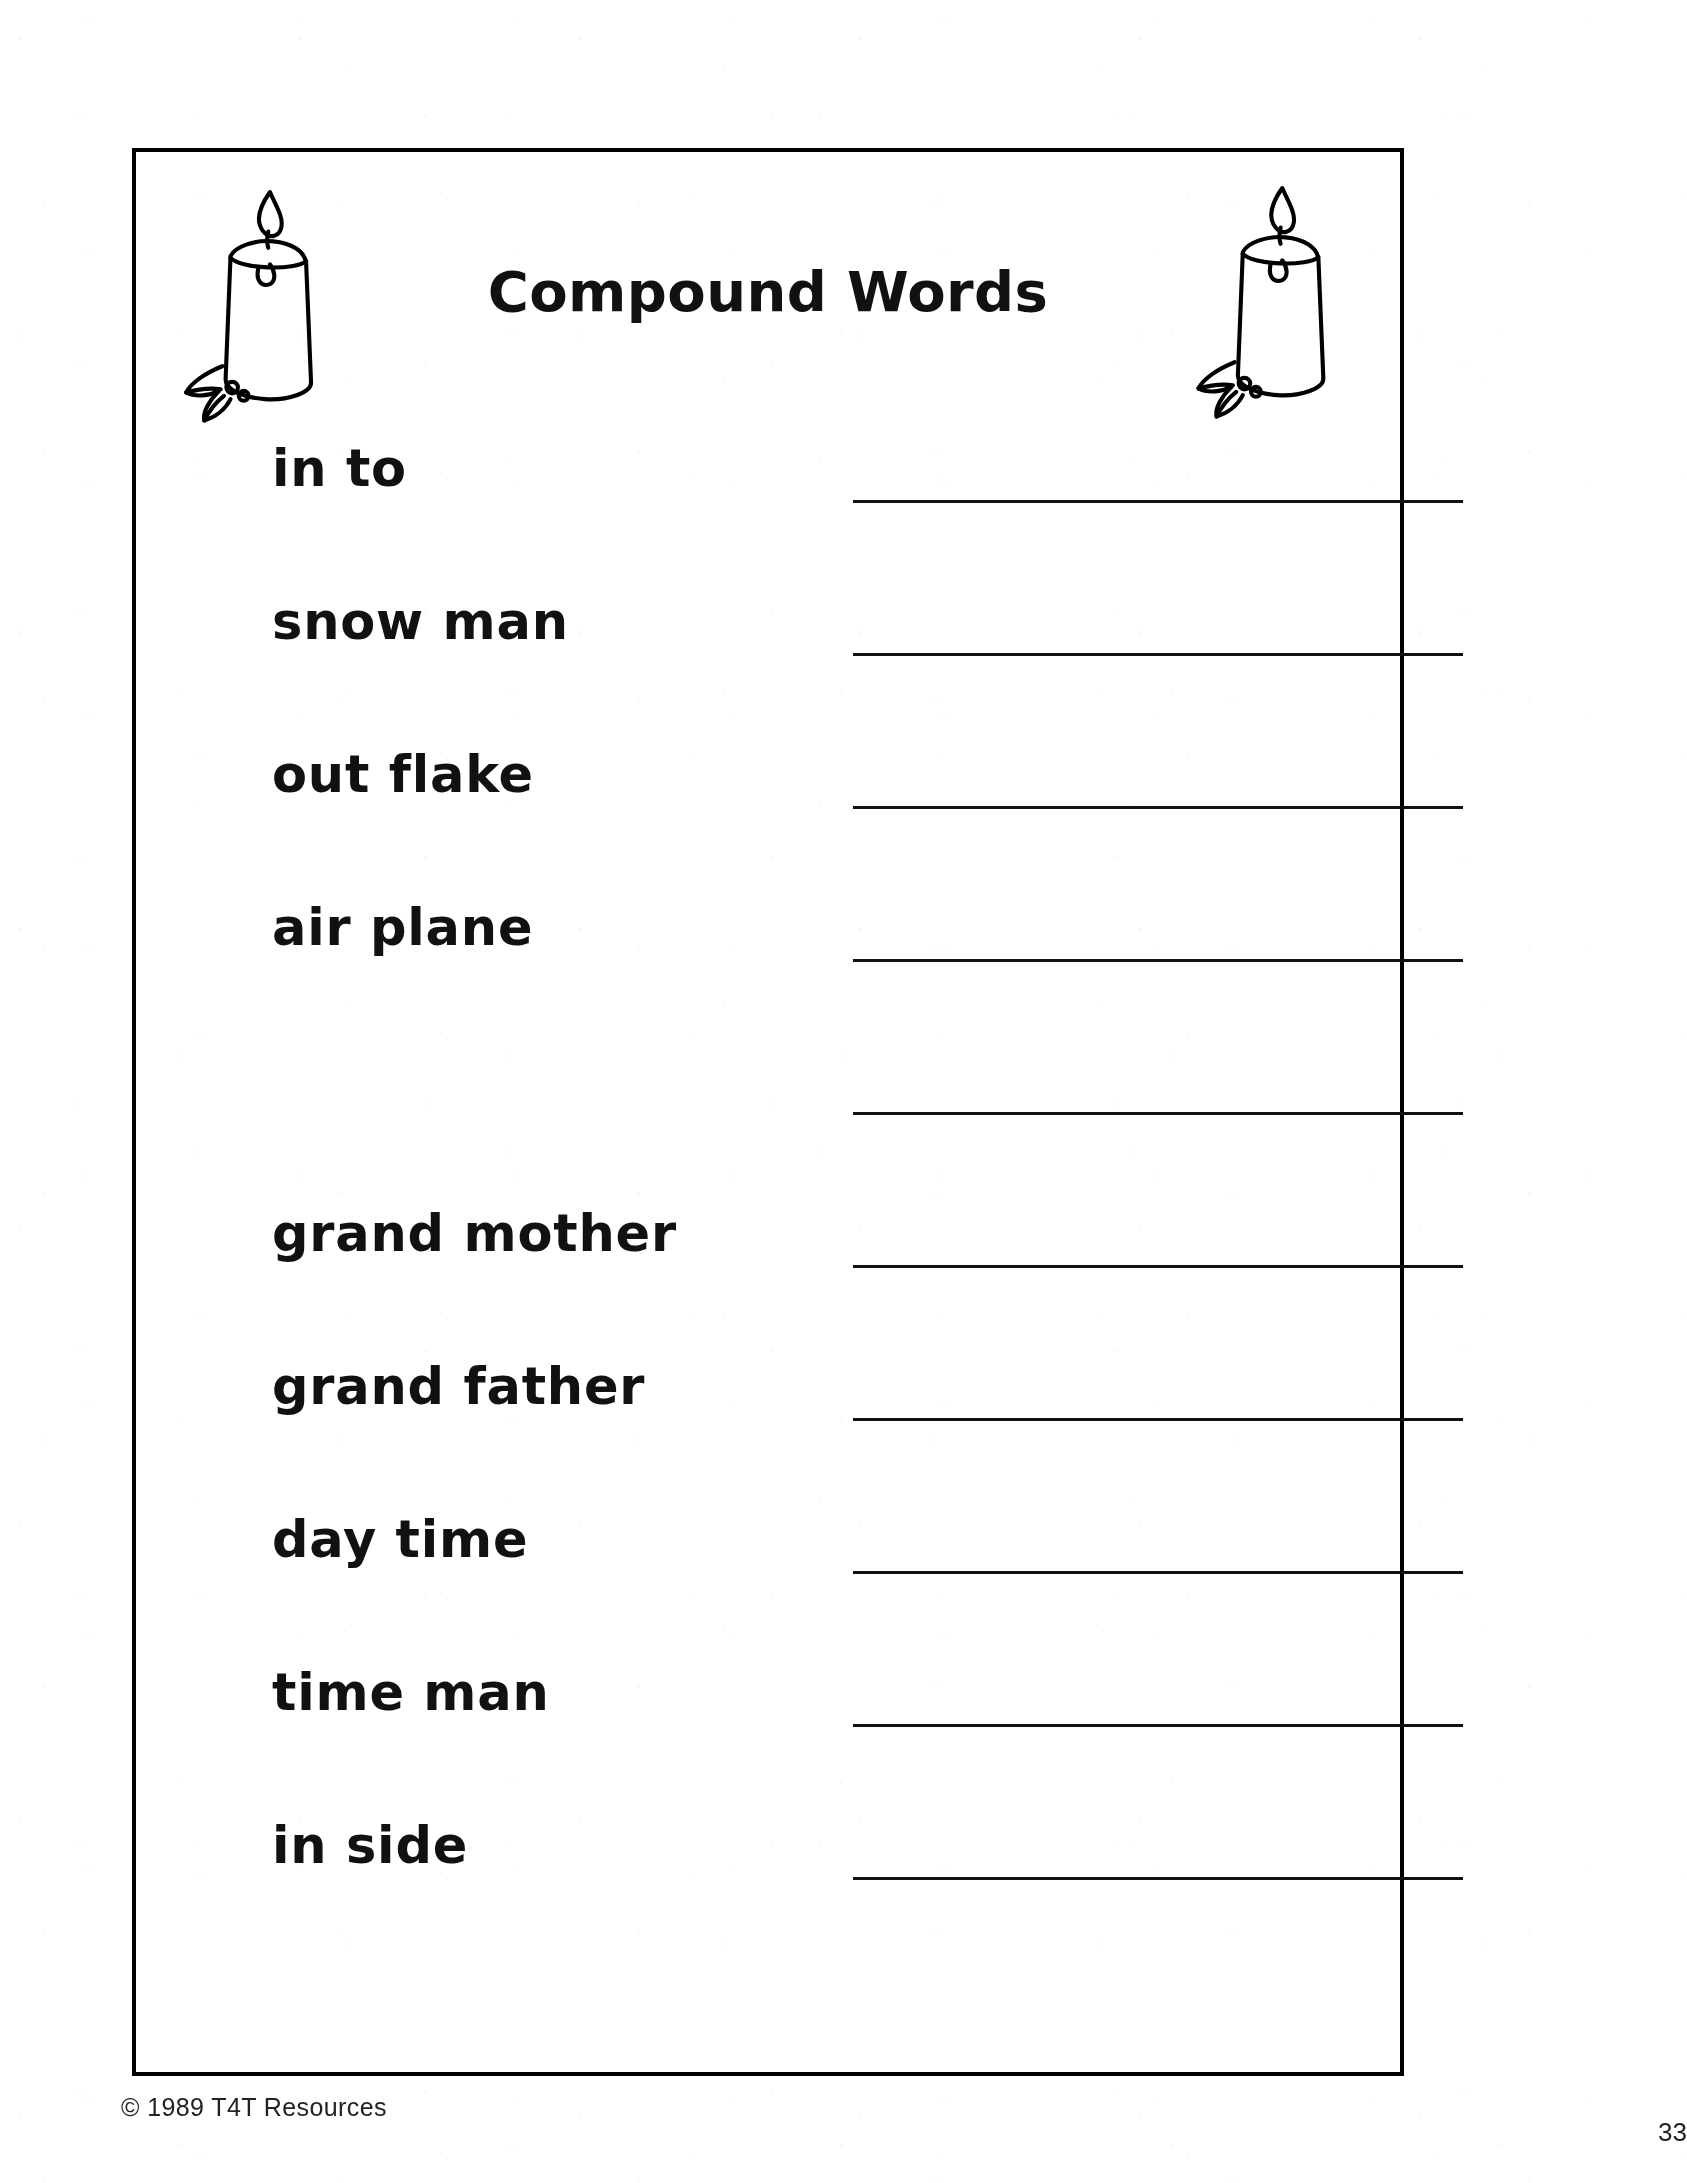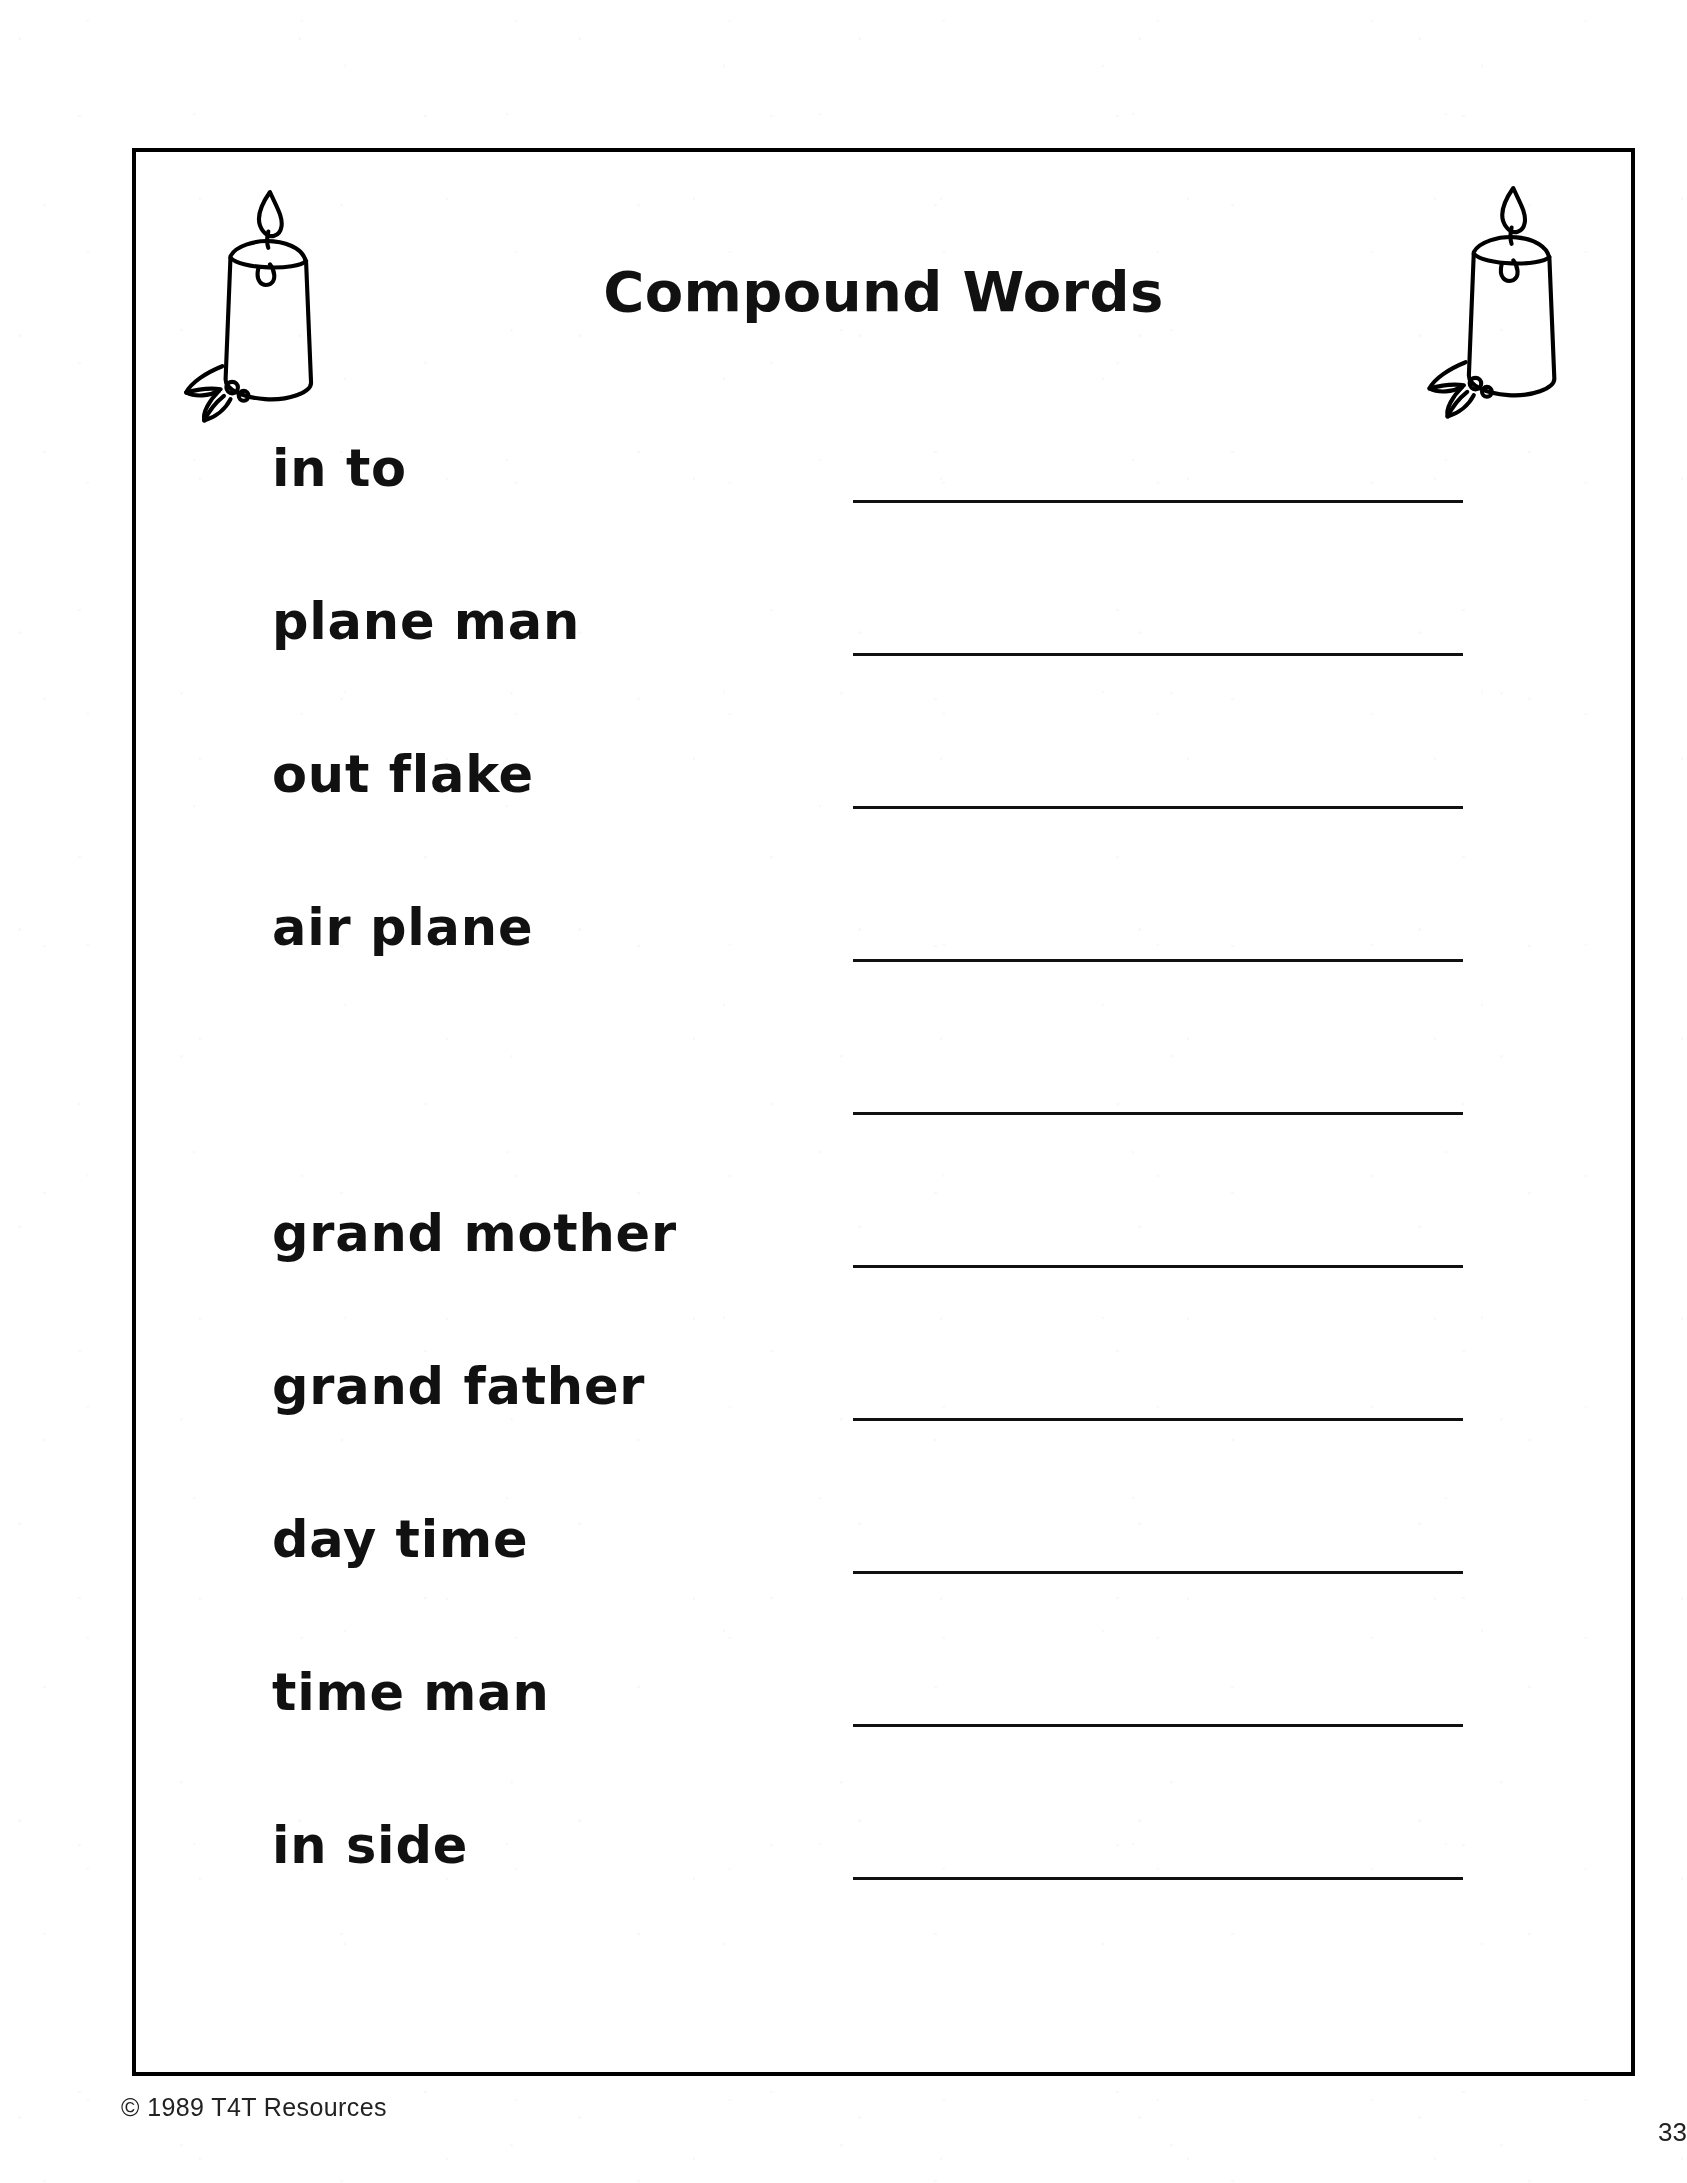--- a/index.html
+++ b/index.html
@@ -30,21 +30,21 @@
       radial-gradient(circle at 91% 21%, rgba(0,0,0,0.05) 0 1.1px, transparent 1.6px),
       radial-gradient(circle at 15% 83%, rgba(0,0,0,0.05) 0 1.2px, transparent 1.6px),
       radial-gradient(circle at 55% 91%, rgba(0,0,0,0.05) 0 1.1px, transparent 1.6px);
     background-size: 280px 297px, 346px 247px, 214px 231px, 313px 346px, 247px 280px, 379px 313px, 297px 247px, 330px 363px;
   }
 
   .worksheet-frame {
     position: absolute;
     left: 132px;
     top: 148px;
-    width: 1503px;
+    width: 1272px;
     height: 1928px;
     border: 4.1px solid #000000;
     box-sizing: border-box;
     background: transparent;
   }
 
   .title {
     position: absolute;
     left: 0;
     right: 0;
@@ -170,21 +170,21 @@
   <div class="title">Compound Words</div>
 
   <div class="rows">
 
     <div class="row">
       <span class="word">in  to</span>
       <span class="answer-line"></span>
     </div>
 
     <div class="row">
-      <span class="word">plane  man</span>
+      <span class="word">snow  man</span>
       <span class="answer-line"></span>
     </div>
 
     <div class="row">
       <span class="word">out  flake</span>
       <span class="answer-line"></span>
     </div>
 
     <div class="row">
       <span class="word">air  plane</span>

